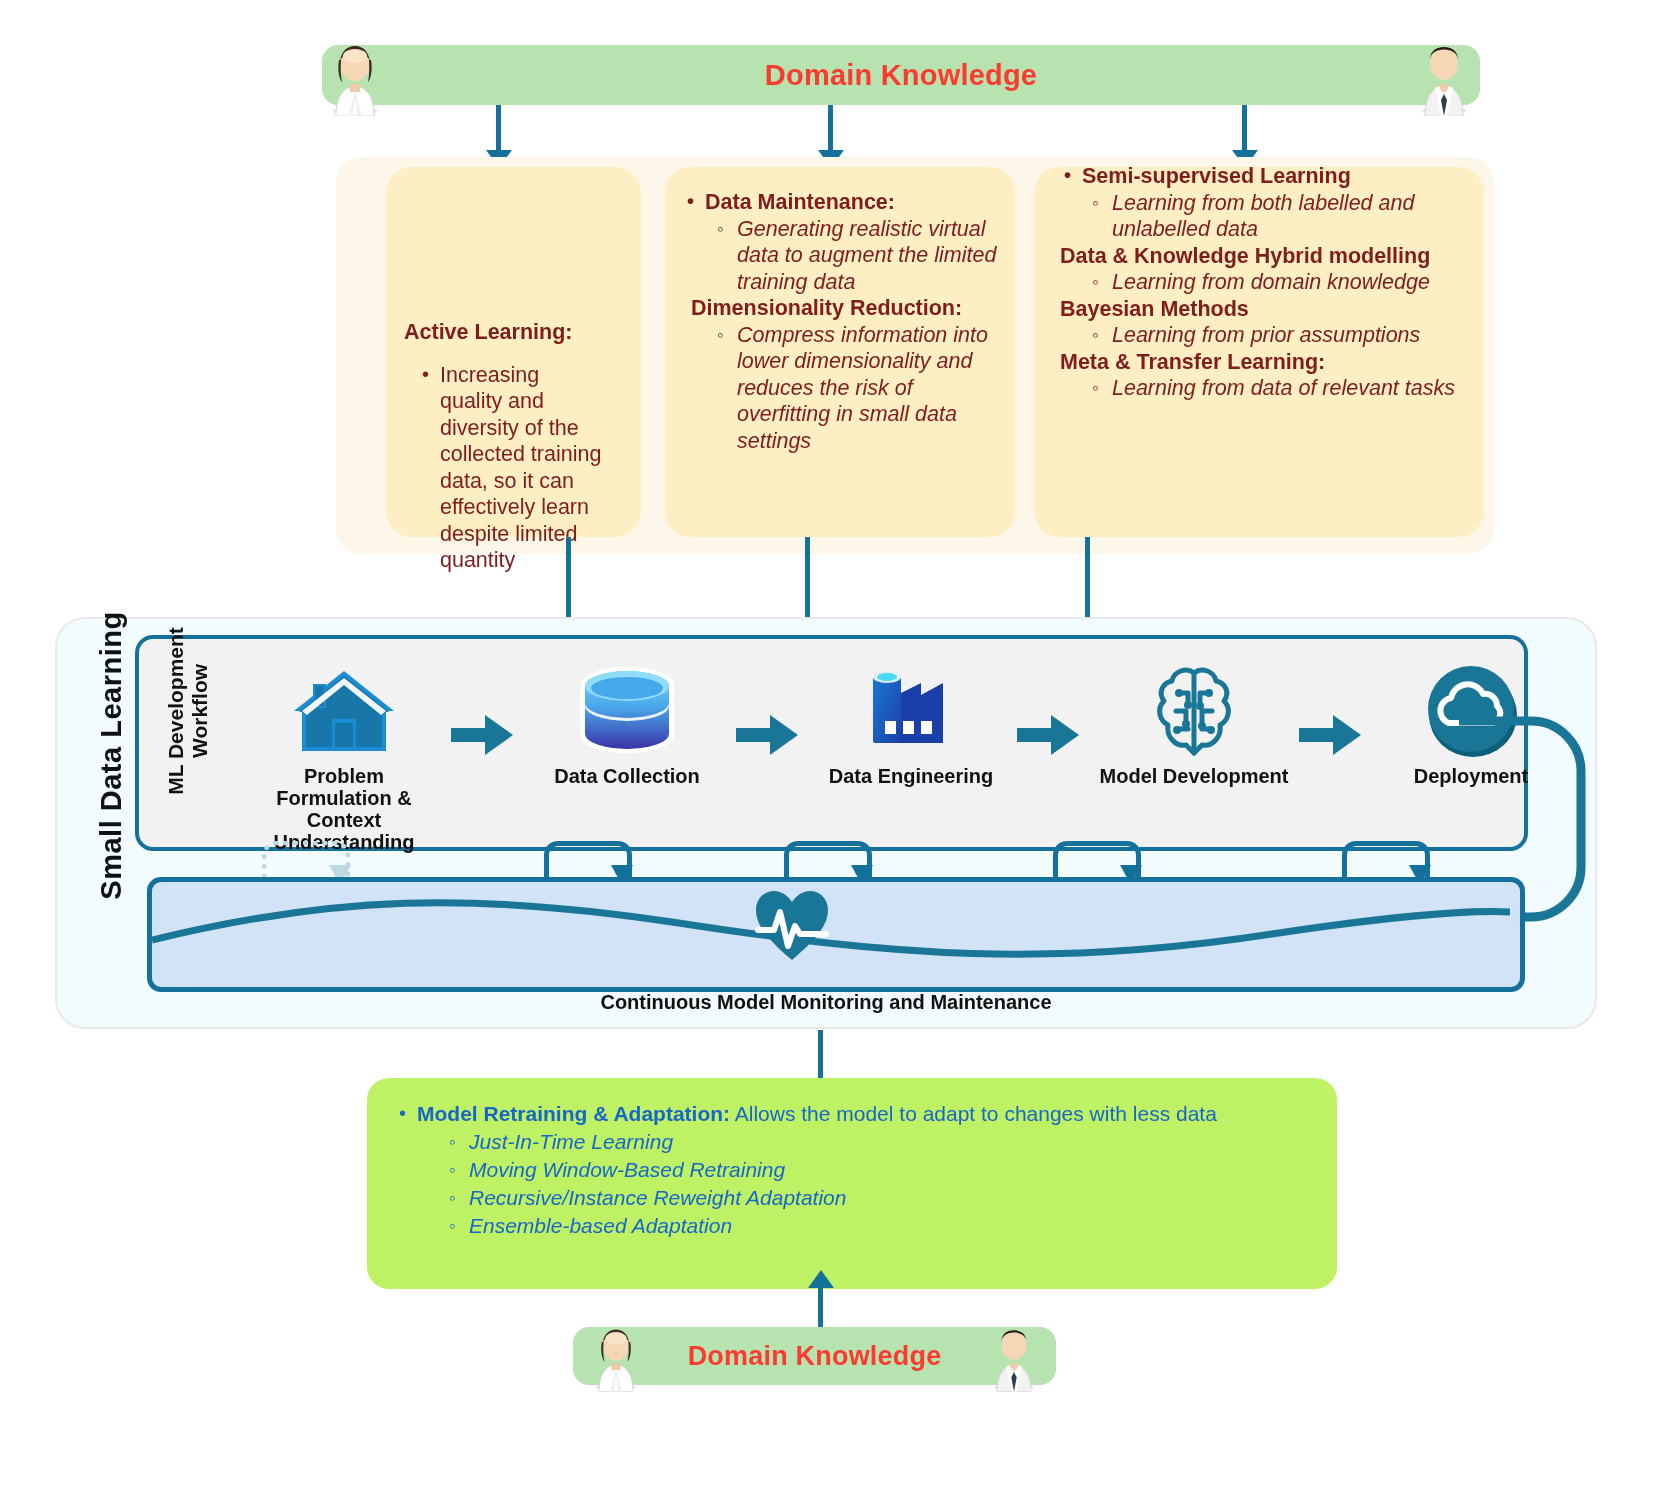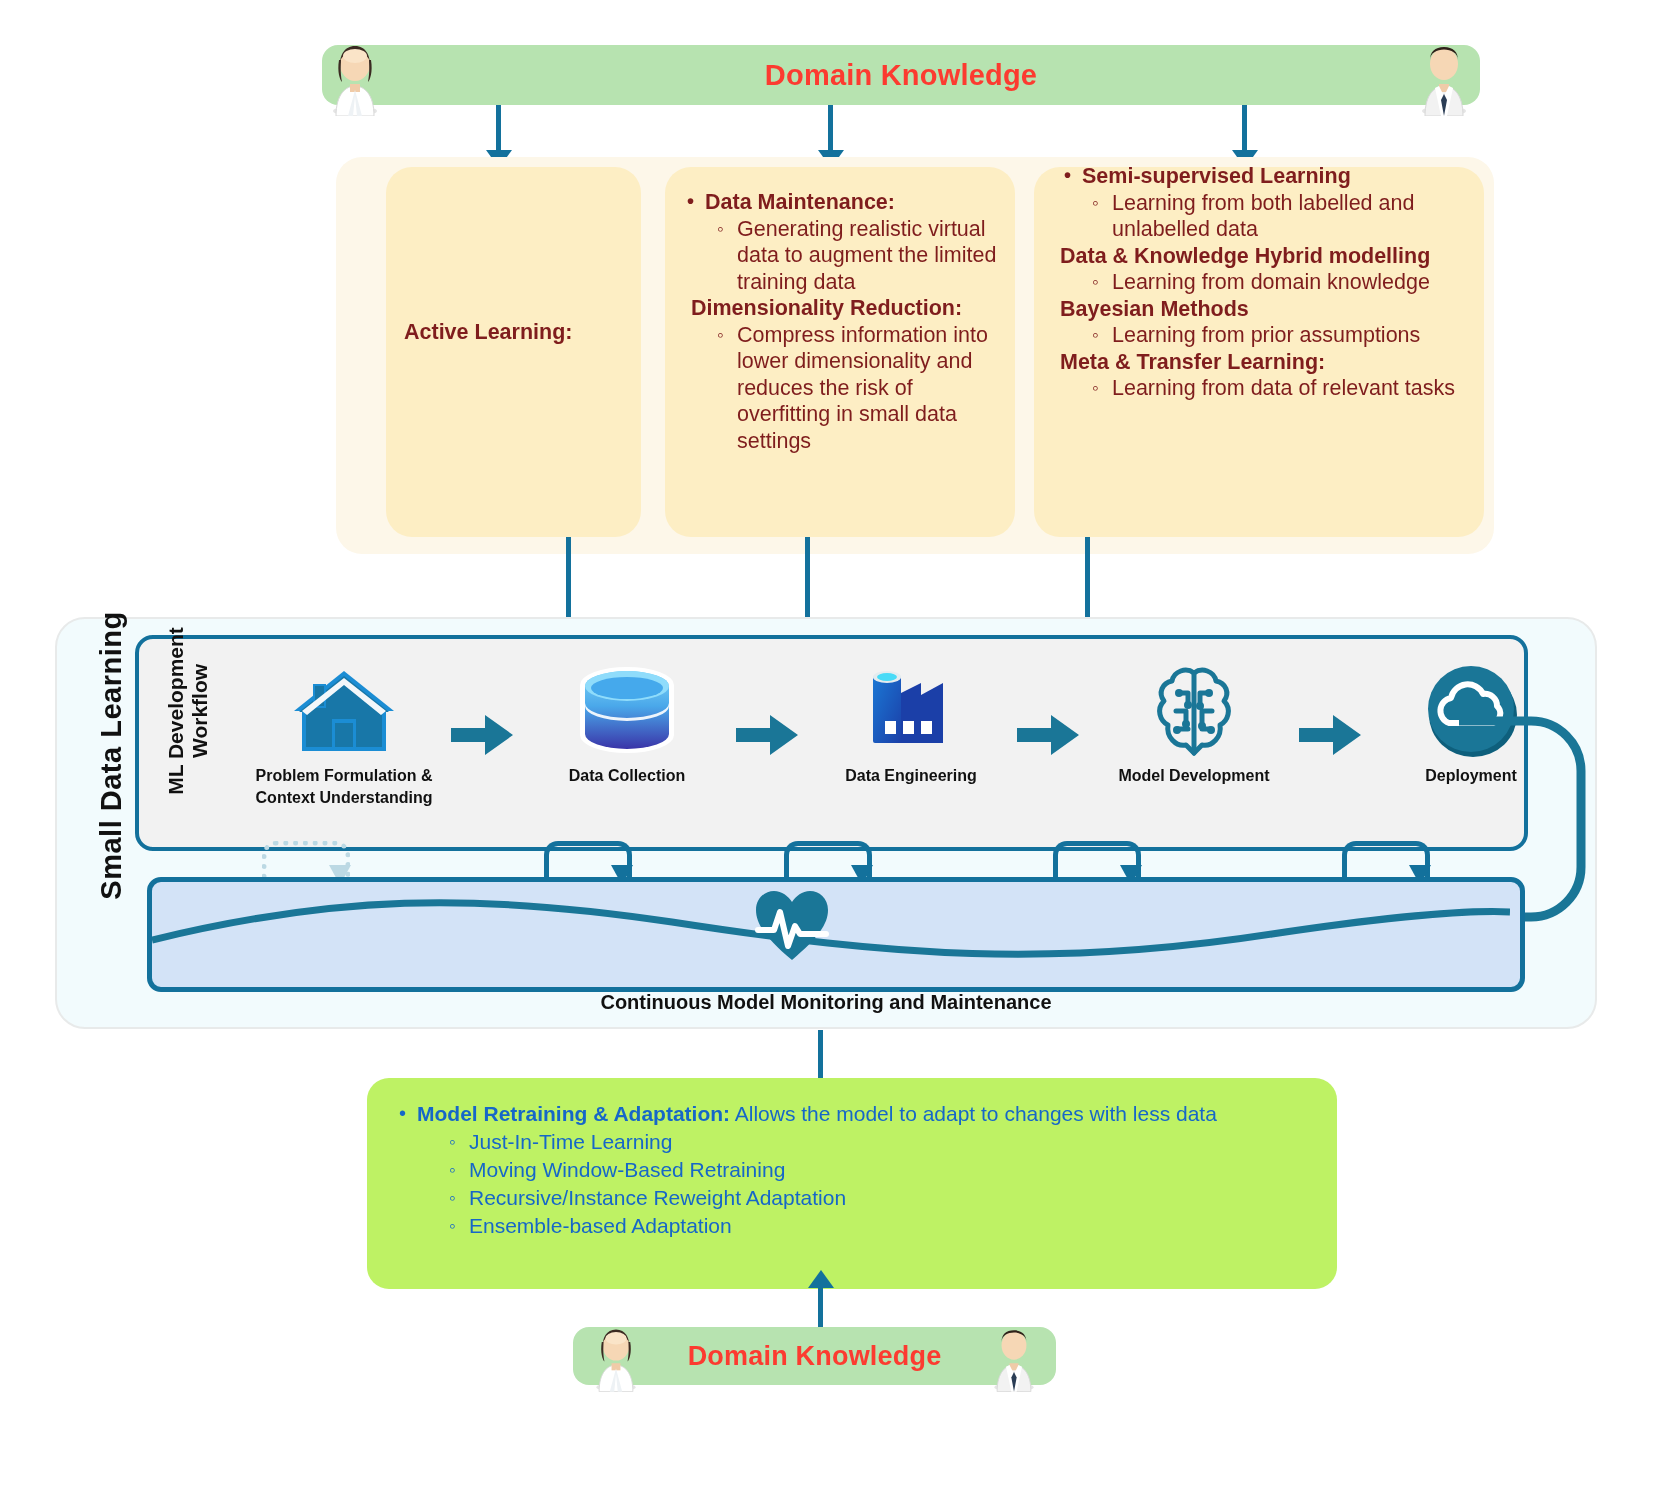--- a/index.html
+++ b/index.html
@@ -13,37 +13,37 @@
   .dk-banner{position:absolute;background:#b7e3b0;border-radius:16px;display:flex;align-items:center;justify-content:center;}
   .dk-title{color:#fc3b30;font-weight:bold;letter-spacing:.2px;}
   .person{position:absolute;width:54px;height:78px;}
 
   
   .ypanel{position:absolute;background:#fdeec4;border-radius:26px;}
   .ypanel-shadow{position:absolute;background:#fdf7e9;border-radius:26px;}
   .ytext{position:absolute;color:#7f1d1d;font-size:21.5px;line-height:26.5px;}
   .bul1{position:relative;padding-left:22px;}
   .bul1:before{content:"\2022";position:absolute;left:4px;top:-1px;font-size:20px;}
-  .bul2{position:relative;padding-left:26px;}
+  .bul2{position:relative;padding-left:26px;font-style:italic;}
   .bul2:before{content:"\25E6";position:absolute;left:6px;top:0px;font-size:19px;}
   .hd{font-weight:bold;}
 
   
   #sdl-outer{position:absolute;left:55px;top:617px;width:1538px;height:408px;background:#f2fbfd;
              border:2px solid #e8eaea;border-radius:30px;}
   #sdl-label{position:absolute;left:-96px;top:120px;width:300px;text-align:center;
              transform:rotate(-90deg);font-size:29px;font-weight:bold;color:#111;letter-spacing:.5px;}
 
   #wf-box{position:absolute;left:78px;top:16px;width:1385px;height:208px;background:#f2f2f2;
           border:4px solid #13719c;border-radius:18px;}
   #wf-label{position:absolute;left:-46px;top:48px;width:190px;text-align:center;transform:rotate(-90deg);
             font-size:21px;font-weight:bold;color:#111;line-height:24px;}
 
   .stage{position:absolute;top:22px;width:200px;text-align:center;}
-  .stage .cap{font-size:16px;font-weight:bold;color:#111;line-height:22px;margin-top:4px;}
+  .stage .cap{font-size:20px;font-weight:bold;color:#111;line-height:22px;margin-top:4px;}
   .stage .gfx{height:100px;display:flex;align-items:center;justify-content:center;}
   .bigarrow{position:absolute;top:76px;width:62px;height:40px;}
 
   
   #mon-band{position:absolute;left:90px;top:258px;width:1368px;height:105px;background:#d3e3f7;
             border:5px solid #13719c;border-radius:14px;}
   #mon-cap{position:absolute;left:0;top:372px;width:1538px;text-align:center;font-size:20px;font-weight:bold;color:#111;}
 
   .fbloop{position:absolute;width:78px;height:44px;border:5px solid #13719c;border-bottom:none;border-radius:14px 14px 0 0;}
   .fbloop.dotted{border-style:dotted;border-color:#bcd9e4;}
@@ -90,20 +90,21 @@
   <div class="vline" style="left:828px;top:105px;height:50px;"></div>
   <div class="arrowdown" style="left:818px;top:150px;"></div>
   <div class="vline" style="left:1242px;top:105px;height:50px;"></div>
   <div class="arrowdown" style="left:1232px;top:150px;"></div>
 
   <div class="ypanel-shadow" style="left:336px;top:157px;width:1158px;height:397px;"></div>
 
   <div class="ypanel" style="left:386px;top:167px;width:255px;height:370px;">
     <div class="ytext" style="left:0px;top:152px;width:229px;padding:0 12px 0 18px;box-sizing:border-box;">
       <div class="hd">Active Learning:</div>
+      <div class="bul1" style="margin-top:16px;margin-left:14px;">Increasing quality and diversity of the collected training data, so it can effectively learn despite limited quantity</div>
     </div>
   </div>
 
   <div class="ypanel" style="left:665px;top:167px;width:350px;height:370px;">
     <div class="ytext" style="left:0px;top:22px;width:350px;padding:0 8px 0 18px;box-sizing:border-box;">
       <div class="bul1 hd">Data Maintenance:</div>
       <div class="bul2" style="margin-left:28px;">Generating realistic virtual data to augment the limited training data</div>
       <div class="hd" style="margin-left:8px;">Dimensionality Reduction:</div>
       <div class="bul2" style="margin-left:28px;">Compress information into lower dimensionality and reduces the risk of overfitting in small data settings</div>
     </div>

